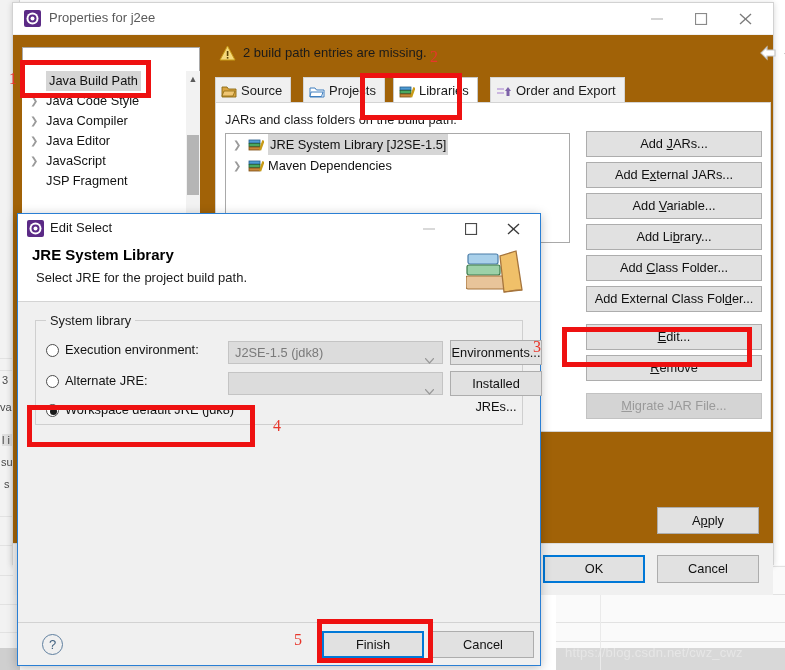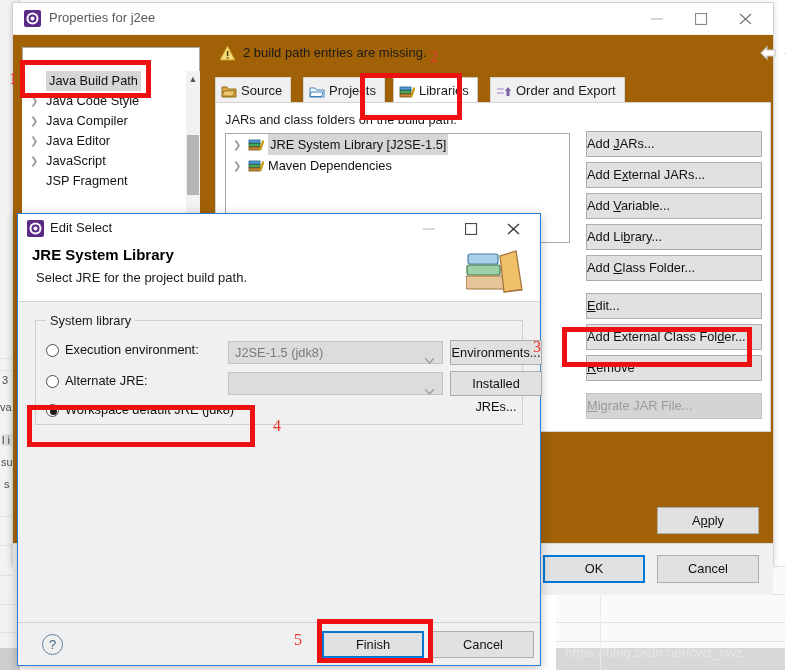--- a/index.html
+++ b/index.html
@@ -91,21 +91,21 @@
   .litem { position:relative; height:21px; line-height:21px; font-size:12.8px; white-space:nowrap;}
   .litem .larrow { position:absolute; left:7px; top:0; color:#9a9a9a; font-size:10px;}
   .litem .lico { position:absolute; left:22px; top:3px;}
   .litem .ltext { position:absolute; left:42px; top:0; }
   .litem.sel .ltext { background:#d6d6d6; padding:0 2px; }
 
   .btncol { position:absolute; left:370px; top:28px; width:176px; }
   .pbtn {
     position:relative; width:176px; height:26px; margin-bottom:5px;
     background:#e1e1e1; border:1px solid #adadad; font-size:12.8px;
-    line-height:24px; text-align:left; color:#111; white-space:nowrap;
+    line-height:24px; text-align:center; color:#111; white-space:nowrap;
   }
   .pbtn.disabled { background:#d4d4d4; color:#9a9a9a; border-color:#c2c2c2; }
   .pbtn.gap { margin-top:12px; }
   u { text-decoration: underline; }
 
   .applyrow { position:absolute; left:198px; top:466px; width:562px; height:42px;}
   .applybtn {
     position:absolute; right:14px; top:6px; width:102px; height:27px;
     background:#e1e1e1; border:1px solid #adadad; font-size:12.8px;
     line-height:25px; text-align:center;
@@ -367,22 +367,22 @@
               <span class="ltext">Maven Dependencies</span>
             </div>
           </div>
 
           <div class="btncol">
             <div class="pbtn">Add <u>J</u>ARs...</div>
             <div class="pbtn">Add E<u>x</u>ternal JARs...</div>
             <div class="pbtn">Add <u>V</u>ariable...</div>
             <div class="pbtn">Add Li<u>b</u>rary...</div>
             <div class="pbtn">Add <u>C</u>lass Folder...</div>
+            <div class="pbtn">Add External Class Fol<u>d</u>er...</div>
             <div class="pbtn gap"><u>E</u>dit...</div>
-            <div class="pbtn">Add External Class Fol<u>d</u>er...</div>
             <div class="pbtn"><u>R</u>emove</div>
             <div class="pbtn disabled gap"><u>M</u>igrate JAR File...</div>
           </div>
         </div>
       </div>
 
       <div class="applyrow">
         <div class="applybtn">A<u>p</u>ply</div>
       </div>
 

